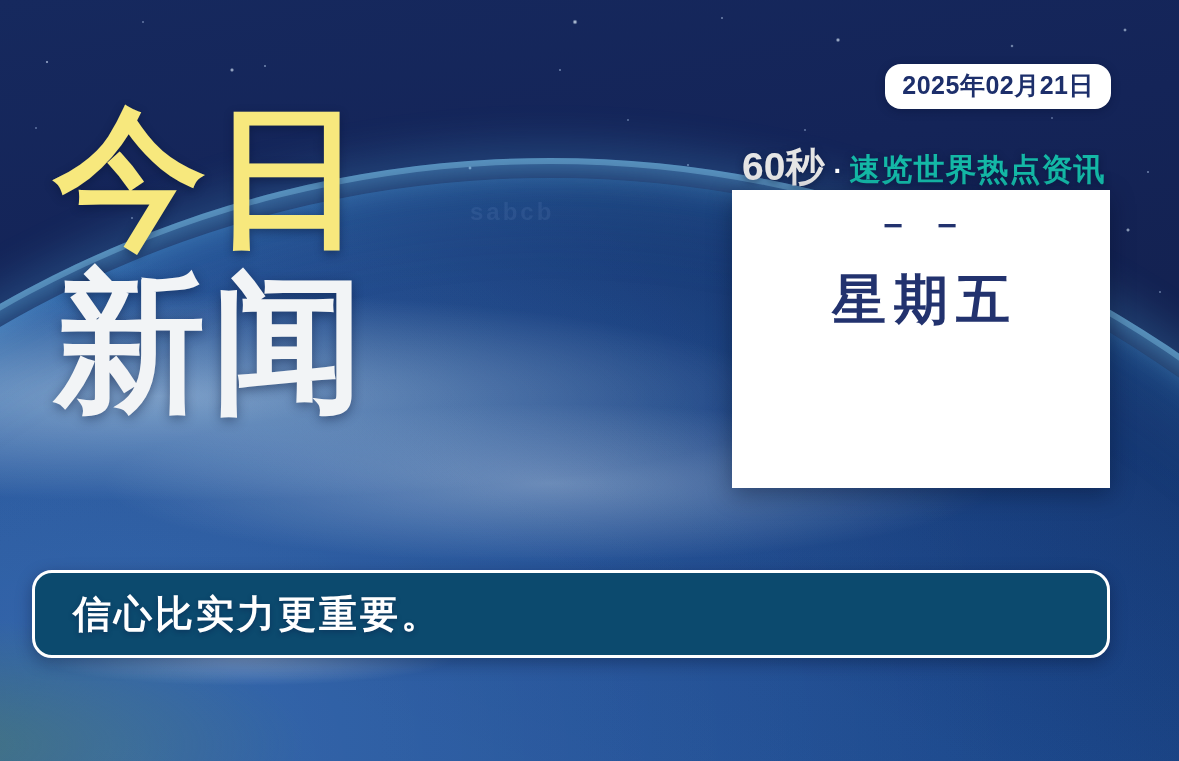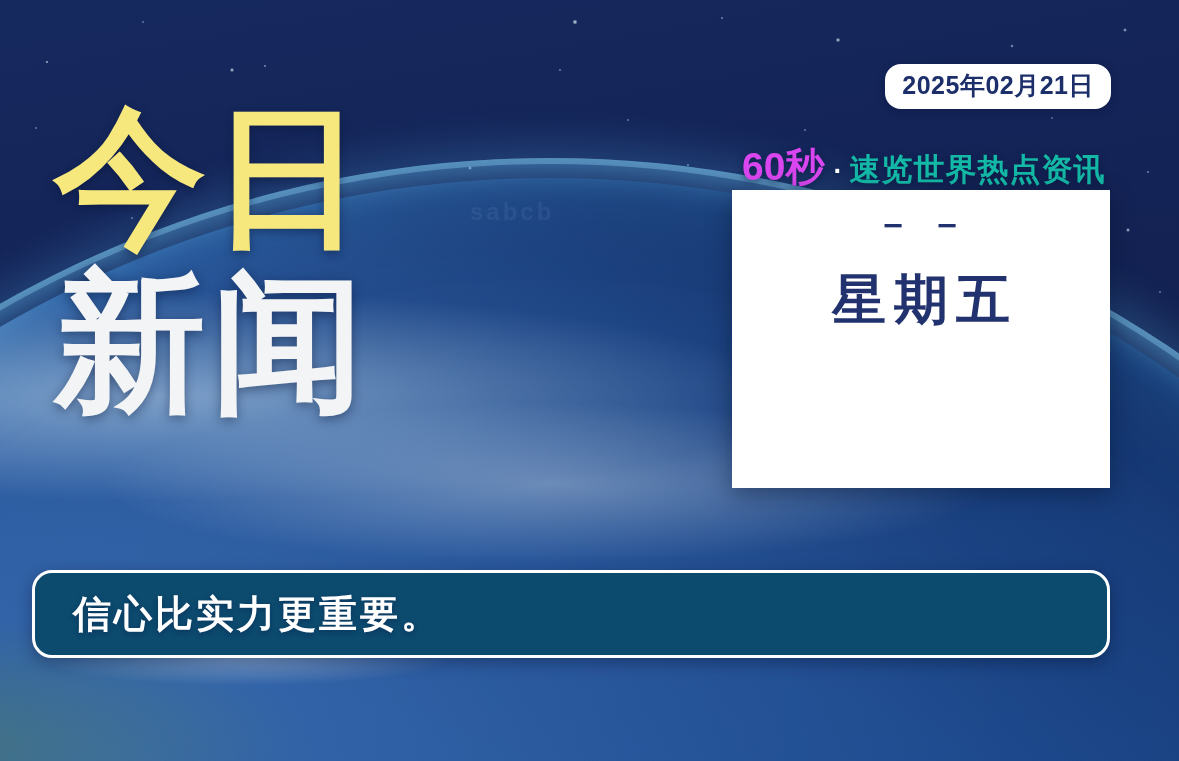--- a/index.html
+++ b/index.html
@@ -207,21 +207,21 @@
   .tagline {
     position: absolute;
     left: 742px;
     top: 140px;
     display: flex;
     align-items: baseline;
     white-space: nowrap;
     text-shadow: 0 2px 7px rgba(5,16,48,0.55);
   }
   .tagline-num {
-    color: #d946ef;
+    color: #e5e5e5;
     font-size: 39px;
     font-weight: 700;
     letter-spacing: 0px;
   }
   .tagline-dot {
     color: #ffffff;
     font-size: 27px;
     font-weight: 700;
     margin: 0 7px 0 9px;
   }

